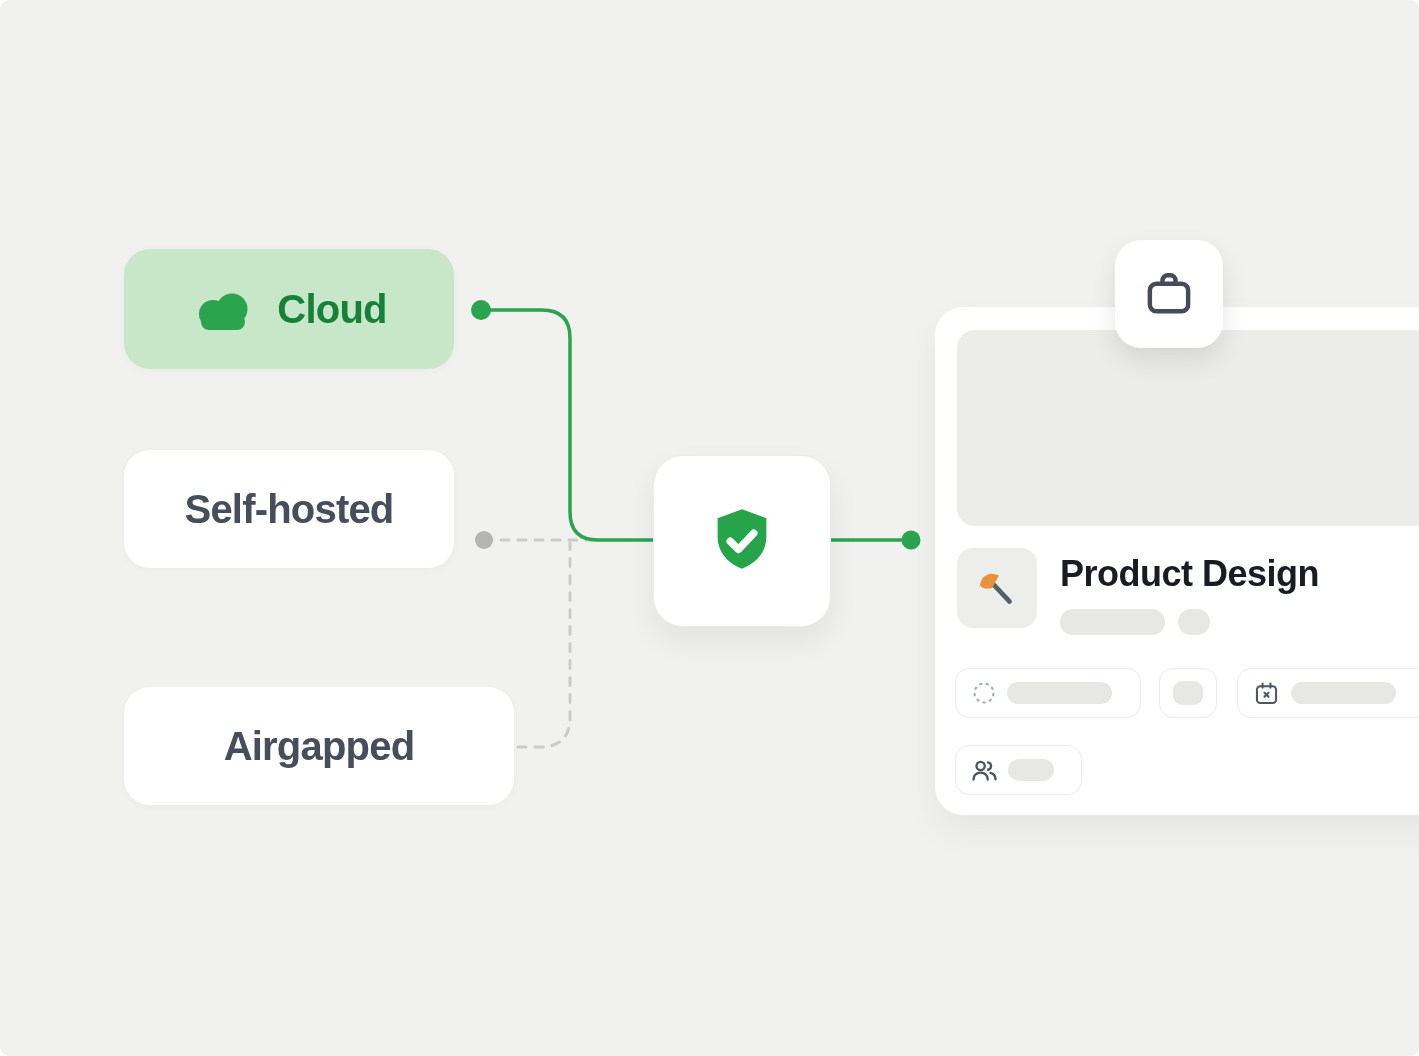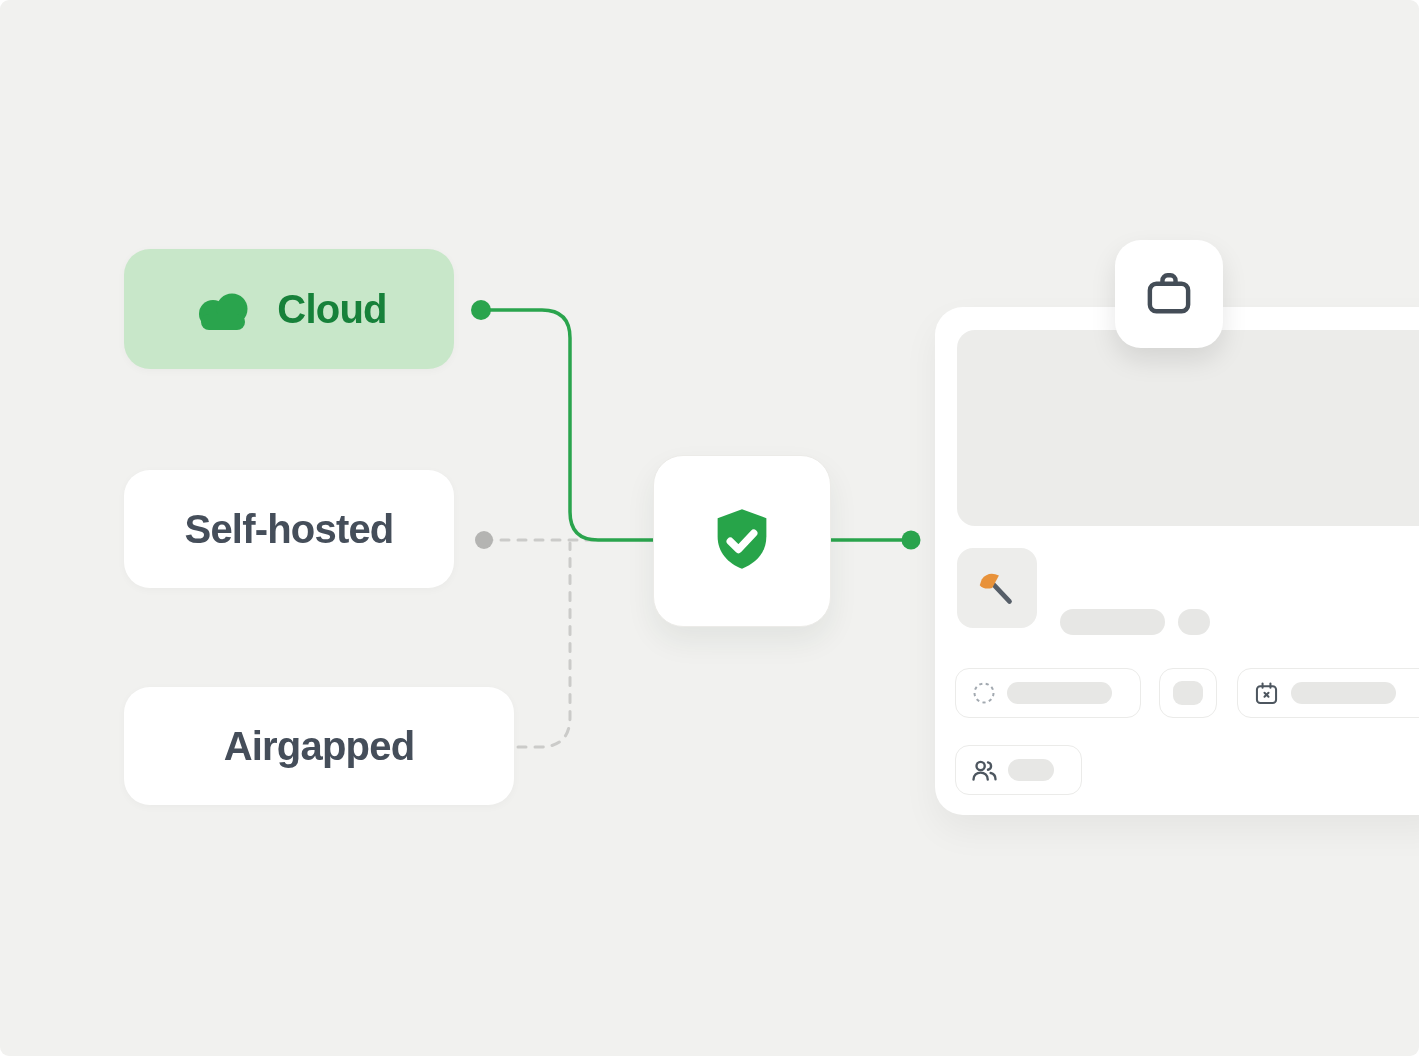--- a/index.html
+++ b/index.html
@@ -25,21 +25,21 @@
   
   .pill {
     position: absolute;
     display: flex; align-items: center; justify-content: center;
     background: #ffffff;
     border-radius: 26px;
     box-shadow: 0 2px 8px rgba(0,0,0,0.03);
     cursor: pointer;
   }
   .pill-cloud { left: 124px; top: 249px; width: 330px; height: 120px; background: #c8e7c9; gap: 22px; }
-  .pill-self  { left: 124px; top: 470px; width: 330px; height: 118px; }
+  .pill-self  { left: 124px; top: 450px; width: 330px; height: 118px; }
   .pill-air   { left: 124px; top: 687px; width: 390px; height: 118px; }
   .pill-label { font-size: 40px; font-weight: 600; letter-spacing: -0.8px; color: #454e5a; }
   .pill-cloud .pill-label { color: #17813a; }
 
   
   .hub {
     position: absolute; left: 653px; top: 455px; width: 178px; height: 172px;
     background: #ffffff; border: 1px solid #ecebe8; border-radius: 30px;
     display: flex; align-items: center; justify-content: center;
     box-shadow: 0 14px 30px rgba(30,50,40,0.07);
@@ -142,20 +142,21 @@
 
     <div class="axe-box">
       <span class="icon-flex">
         <svg width="46" height="46" viewBox="0 0 48 48">
           <line x1="19" y1="19" x2="37" y2="38" stroke="#565e68" stroke-width="5" stroke-linecap="round"></line>
           <path d="M8 15 q7 -9 18 -4 l-7 13 q-9 2 -13 -3 z" fill="#e8923a"></path>
         </svg>
       </span>
     </div>
 
+    <div class="project-title">Product Design</div>
     <div class="ph-a"></div>
     <div class="ph-b"></div>
 
     <div class="chip chip1">
       <span class="icon-flex">
         <svg width="26" height="26" viewBox="0 0 26 26">
           <circle cx="13" cy="13" r="9.5" fill="none" stroke="#a2a9b0" stroke-width="2" stroke-dasharray="3.2 3.4"></circle>
         </svg>
       </span>
       <span class="ph-pill w105"></span>

